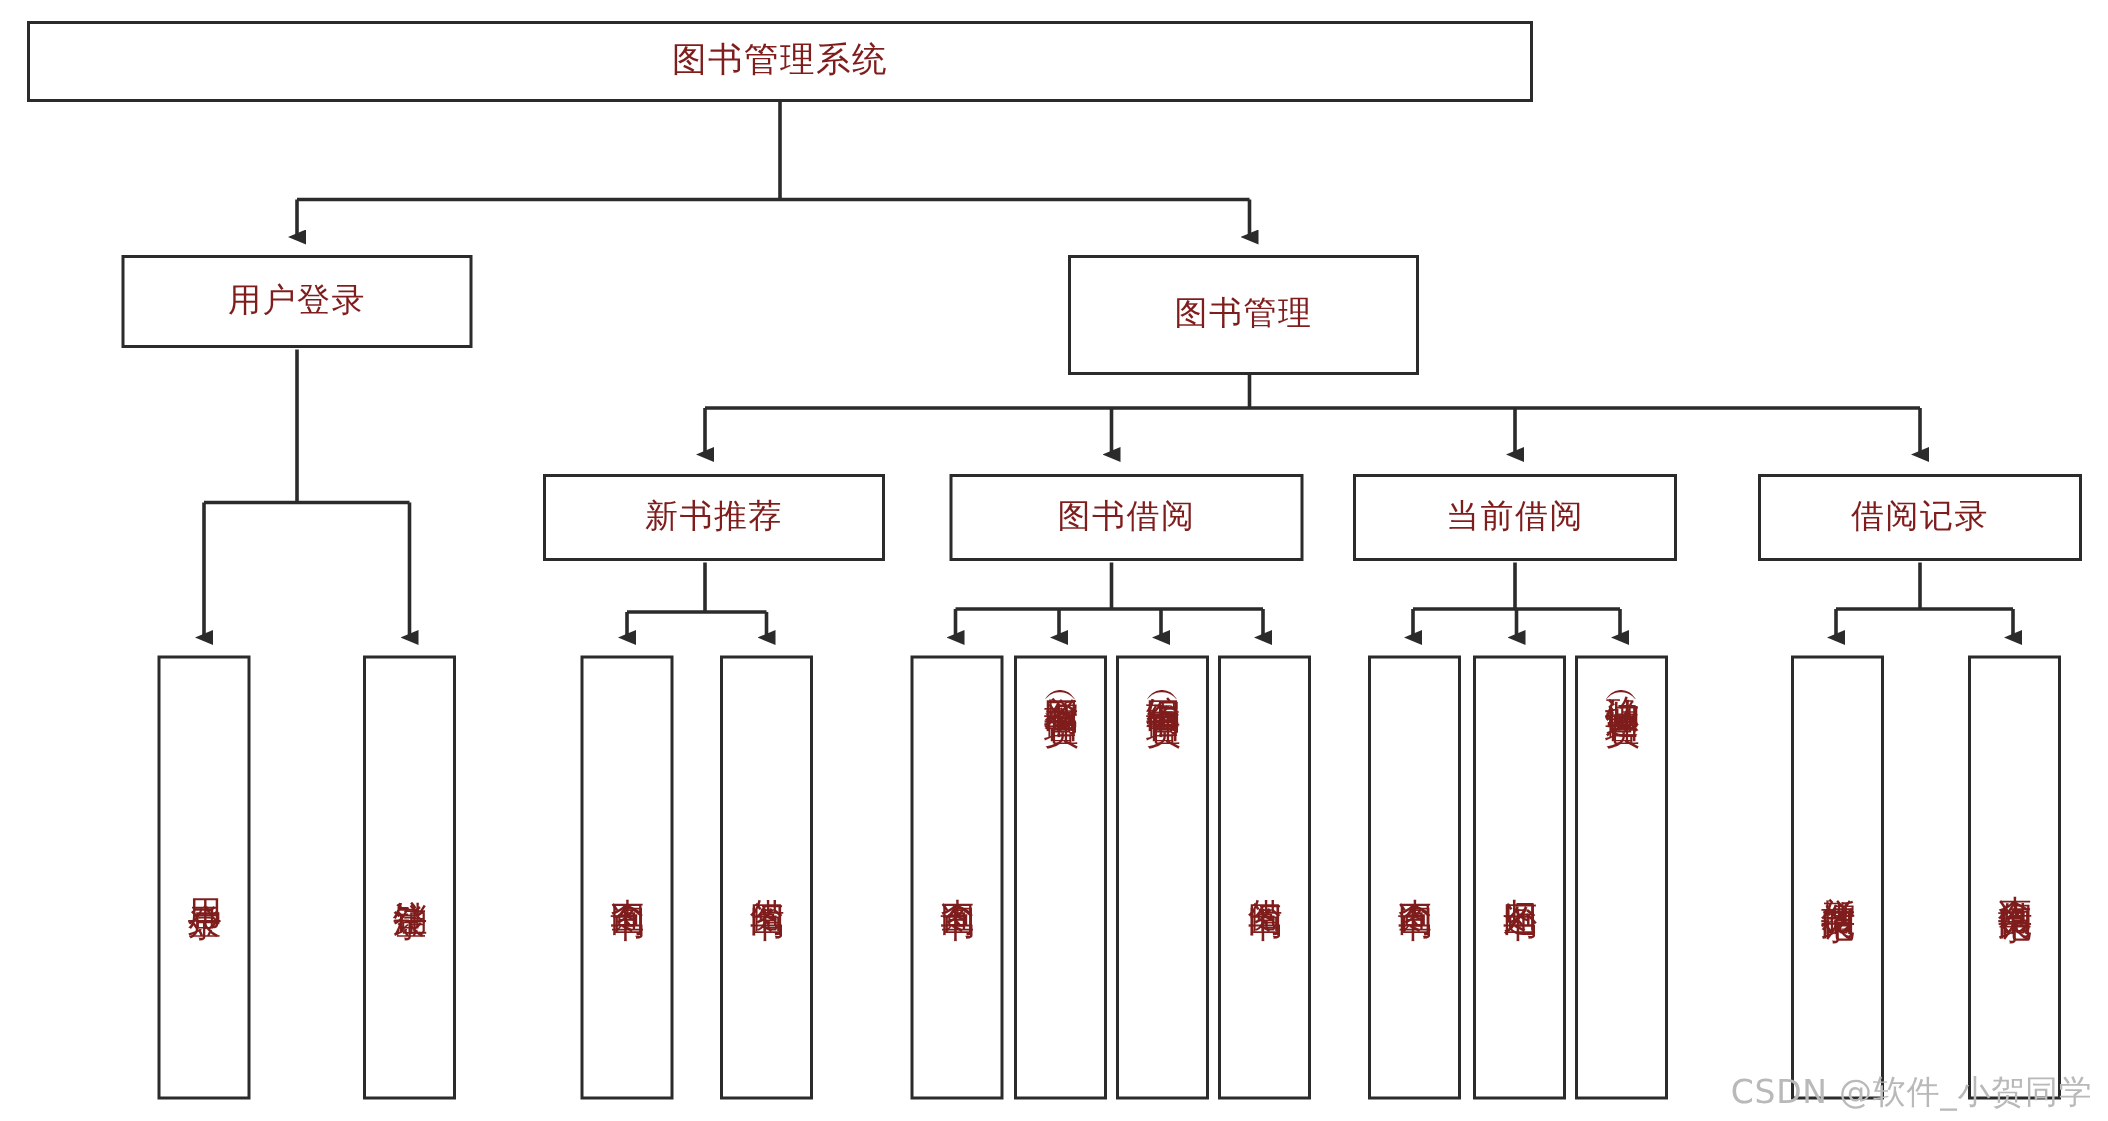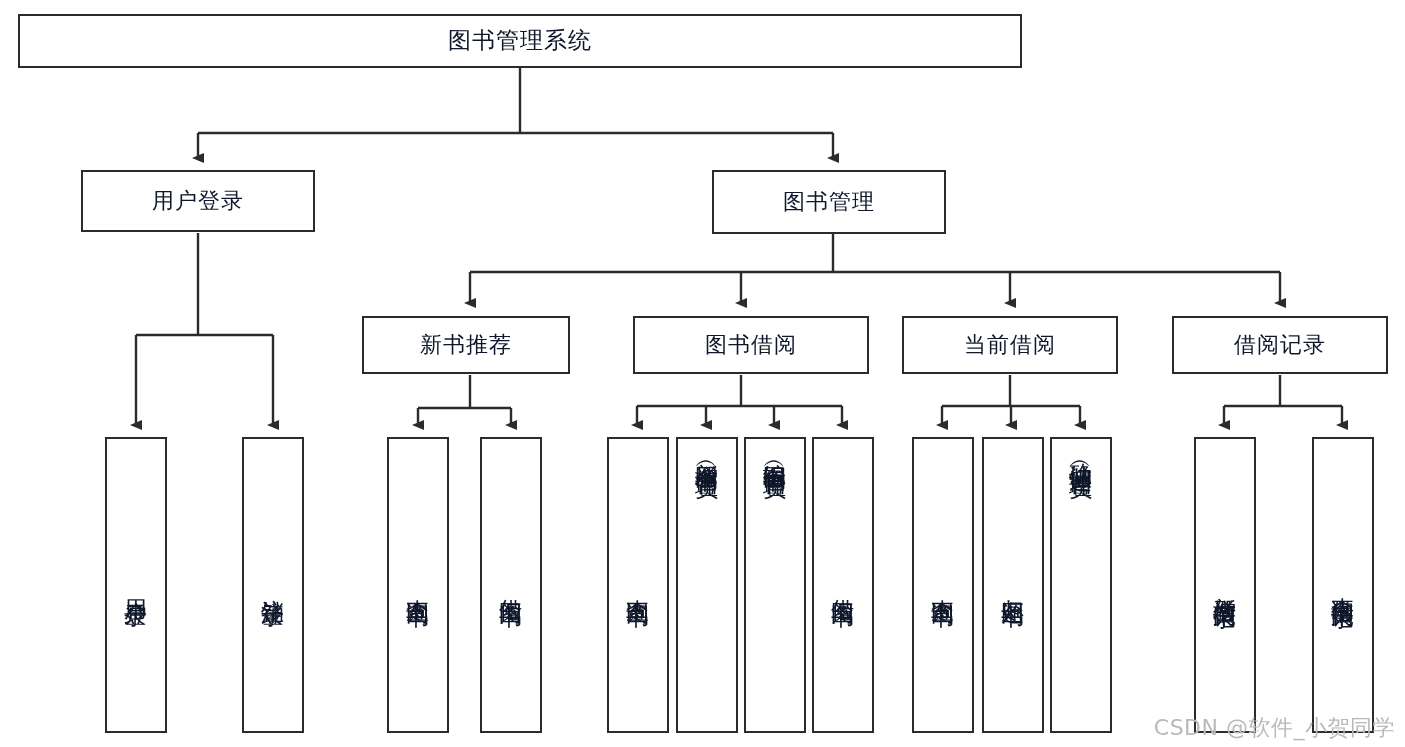--- a/index.html
+++ b/index.html
@@ -13,21 +13,21 @@
     width:1405px;
     height:747px;
     background:#ffffff;
     overflow:hidden;
   }
   .node{
     position:absolute;
     box-sizing:border-box;
     border:2px solid #2b2b2b;
     background:#ffffff;
-    color:#0f172a;
+    color:#7f1d1d;
     display:flex;
     align-items:center;
     justify-content:center;
     text-align:center;
     line-height:1.18;
   }
   .node .lbl{
     display:block;
     white-space:pre-line;
   }
@@ -126,25 +126,25 @@
     </g>
   </svg>
 
   <div class="node h root" style="left:18px; top:14px; width:1004px; height:54px;">
     <span class="lbl">图书管理系统</span>
   </div>
 
   <div class="node h" style="left:81px; top:170px; width:234px; height:62px;">
     <span class="lbl">用户登录</span>
   </div>
-  <div class="node h" style="left:712px; top:170px; width:234px; height:64px;">
+  <div class="node h" style="left:712px; top:170px; width:234px; height:80px;">
     <span class="lbl">图书管理</span>
   </div>
 
-  <div class="node h" style="left:362px; top:316px; width:208px; height:58px;">
+  <div class="node h" style="left:362px; top:316px; width:228px; height:58px;">
     <span class="lbl">新书推荐</span>
   </div>
   <div class="node h" style="left:633px; top:316px; width:236px; height:58px;">
     <span class="lbl">图书借阅</span>
   </div>
   <div class="node h" style="left:902px; top:316px; width:216px; height:58px;">
     <span class="lbl">当前借阅</span>
   </div>
   <div class="node h" style="left:1172px; top:316px; width:216px; height:58px;">
     <span class="lbl">借阅记录</span>

